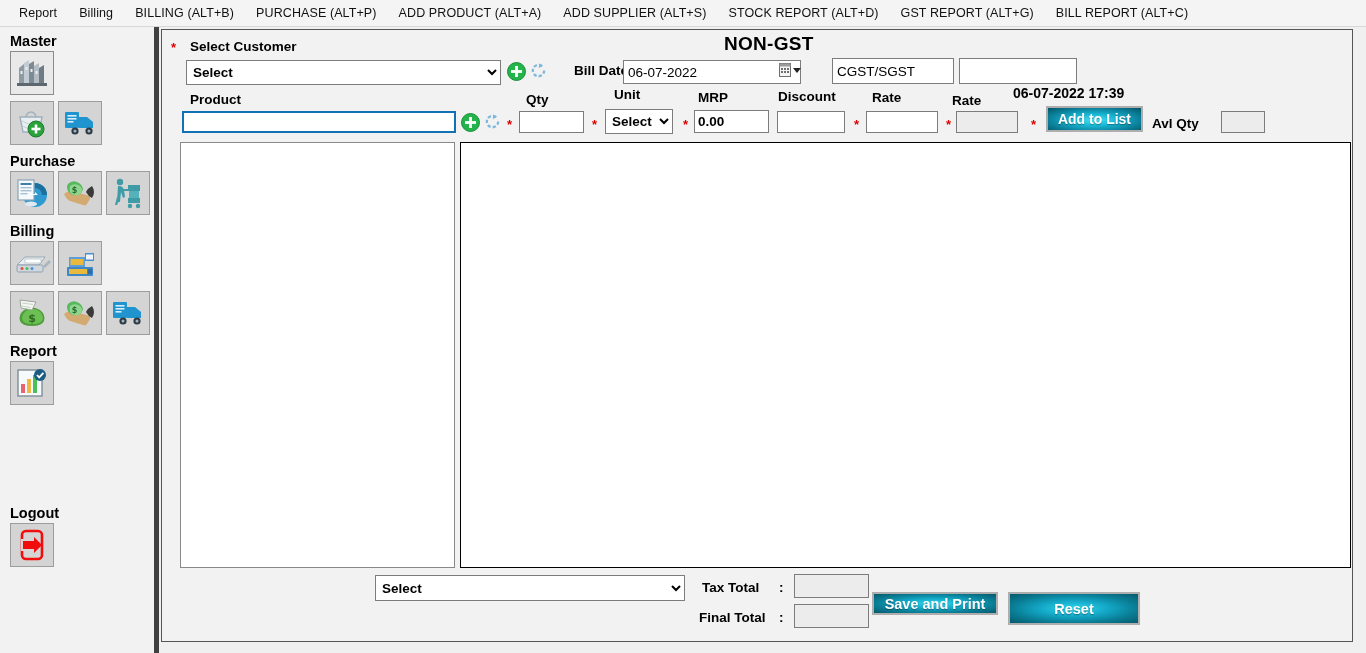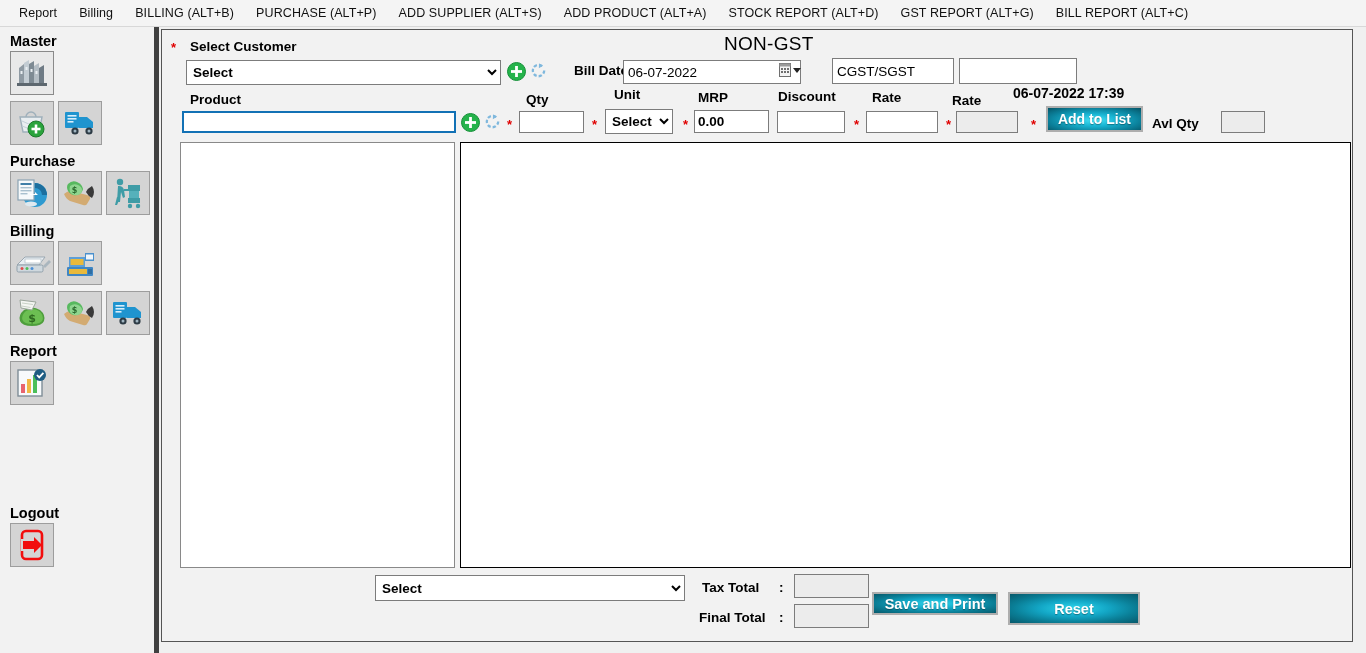--- a/index.html
+++ b/index.html
@@ -69,21 +69,21 @@
     color: #000;
     padding: 1px 3px;
     outline: none;
   }
   .fld.ro { background: #ececec; }
   .fld.focus { border: 1px solid #1271b5; outline: 1px solid #1271b5; outline-offset: -2px; }
   select.fld { padding: 1px 2px; }
 
   #title {
     position: absolute; left: 562px; top: 3px;
-    font-size: 19px; font-weight: normal; color: #000;
+    font-size: 19px; font-weight: bold; color: #000;
     letter-spacing: .3px;
   }
 
   .plus-ico, .refresh-ico { cursor: pointer; }
 
   #grid-left {
     position: absolute; left: 18px; top: 112px;
     width: 275px; height: 426px;
     background: #fff; border: 1px solid #898989;
   }
@@ -118,22 +118,22 @@
   .abs { position: absolute; }
 </style>
 </head>
 <body>
 
 <div id="menubar">
   <div class="menu-item">Report</div>
   <div class="menu-item">Billing</div>
   <div class="menu-item">BILLING (ALT+B)</div>
   <div class="menu-item">PURCHASE (ALT+P)</div>
+  <div class="menu-item">ADD PRODUCT (ALT+A)</div>
   <div class="menu-item">ADD SUPPLIER (ALT+S)</div>
-  <div class="menu-item">ADD PRODUCT (ALT+A)</div>
   <div class="menu-item">STOCK REPORT (ALT+D)</div>
   <div class="menu-item">GST REPORT (ALT+G)</div>
   <div class="menu-item">BILL REPORT (ALT+C)</div>
 </div>
 
 <div id="sidebar">
 
   <div class="side-head">Master</div>
   <div class="icon-row">
     <div class="tbtn sel">

